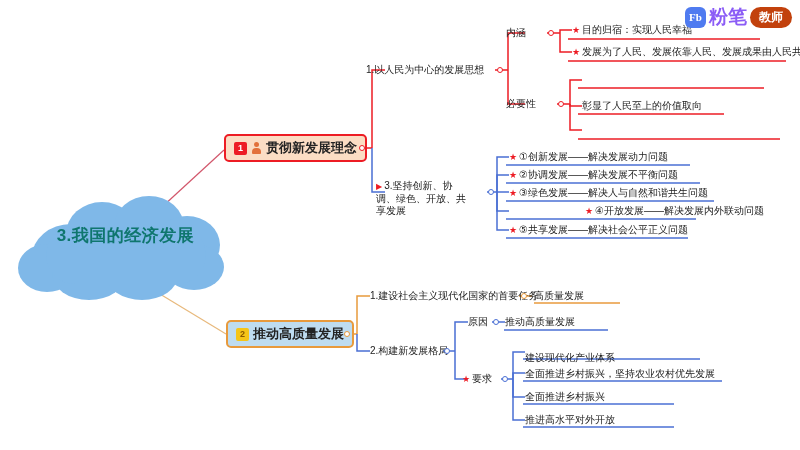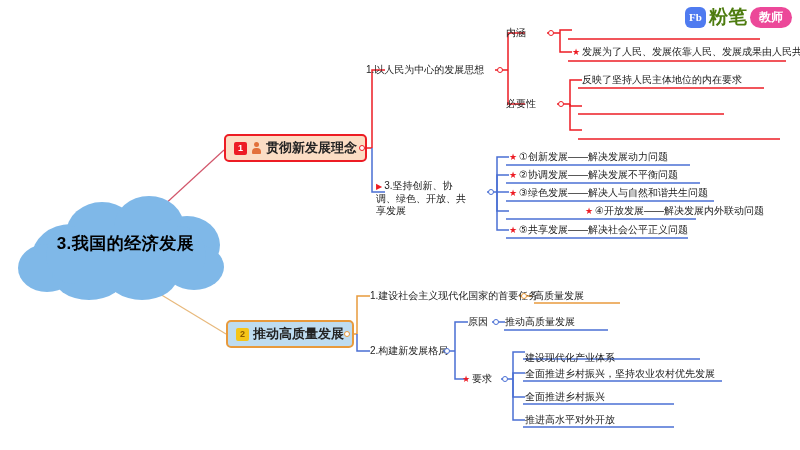--- a/index.html
+++ b/index.html
@@ -10,22 +10,22 @@
     overflow:hidden;
     position:relative;
   }
   #stage{position:relative;width:800px;height:450px;}
   svg.edges{position:absolute;left:0;top:0;width:800px;height:450px;pointer-events:none;}
 
   
   .cloud{position:absolute;left:18px;top:196px;width:215px;height:105px;}
   .cloud .puff{position:absolute;background:#7FB8E8;border-radius:50%;}
   .cloud .label{
-    position:absolute;left:0;top:36px;width:215px;text-align:center;
-    font-size:17px;font-weight:bold;color:#000000;z-index:5;
+    position:absolute;left:0;top:28px;width:215px;text-align:center;
+    font-size:17px;font-weight:bold;color:#0f766e;z-index:5;
     letter-spacing:.5px;
   }
 
   
   .mainnode{
     position:absolute;display:flex;align-items:center;gap:4px;
     padding:3px 8px;border-radius:5px;white-space:nowrap;
     font-size:13px;font-weight:bold;color:#232323;
   }
   #node-concept{
@@ -67,23 +67,23 @@
 
   
   .logo{position:absolute;right:8px;top:4px;display:flex;align-items:center;gap:3px;}
   .logo .fb{
     width:21px;height:21px;border-radius:6px;background:#4F7BF0;
     color:#fff;font-size:11px;font-weight:bold;
     display:flex;align-items:center;justify-content:center;
     font-family:"Liberation Serif",serif;
     margin-left:7px;
   }
-  .logo .word{font-size:19px;font-weight:bold;color:#4d7c0f;letter-spacing:0px;}
+  .logo .word{font-size:19px;font-weight:bold;color:#8b5cf6;letter-spacing:0px;}
   .logo .pill{
-    background:#ec4899;color:#fff;font-size:12px;font-weight:bold;
+    background:#c2410c;color:#fff;font-size:12px;font-weight:bold;
     padding:2px 9px;border-radius:11px;
   }
 </style>
 </head>
 <body>
 
 <div id="stage">
 
   <svg class="edges" viewBox="0 0 800 450">
 
@@ -184,26 +184,29 @@
 
   <div class="txt" style="left:366px;top:63px;">1.以人民为中心的发展思想</div>
   <div class="dot red" style="left:497px;top:67px;"></div>
 
   <div class="txt" style="left:506px;top:26px;">内涵</div>
   <div class="dot red" style="left:548px;top:30px;"></div>
 
   <div class="txt" style="left:506px;top:97px;">必要性</div>
   <div class="dot red" style="left:558px;top:101px;"></div>
 
+  <div class="txt" style="left:572px;top:23px;">
+    <span class="star">★</span><span>目的归宿：实现人民幸福</span>
+  </div>
   <div class="txt" style="left:572px;top:45px;">
     <span class="star">★</span><span>发展为了人民、发展依靠人民、发展成果由人民共享</span>
   </div>
 
-  <div class="txt" style="left:582px;top:73px;">
-    <span>反映了坚持人民主体地位的内在要求</span>
+  <div class="txt" style="left:582px;top:99px;">
+    <span>彰显了人民至上的价值取向</span>
   </div>
 
   <div class="txt two" style="left:376px;top:180px;">
     <span class="tri">▶</span><span>3.坚持创新、协调、绿色、开放、共享发展</span>
   </div>
   <div class="dot blue" style="left:488px;top:189px;"></div>
 
   <div class="txt" style="left:509px;top:150px;">
     <span class="star">★</span><span>①创新发展——解决发展动力问题</span>
   </div>

